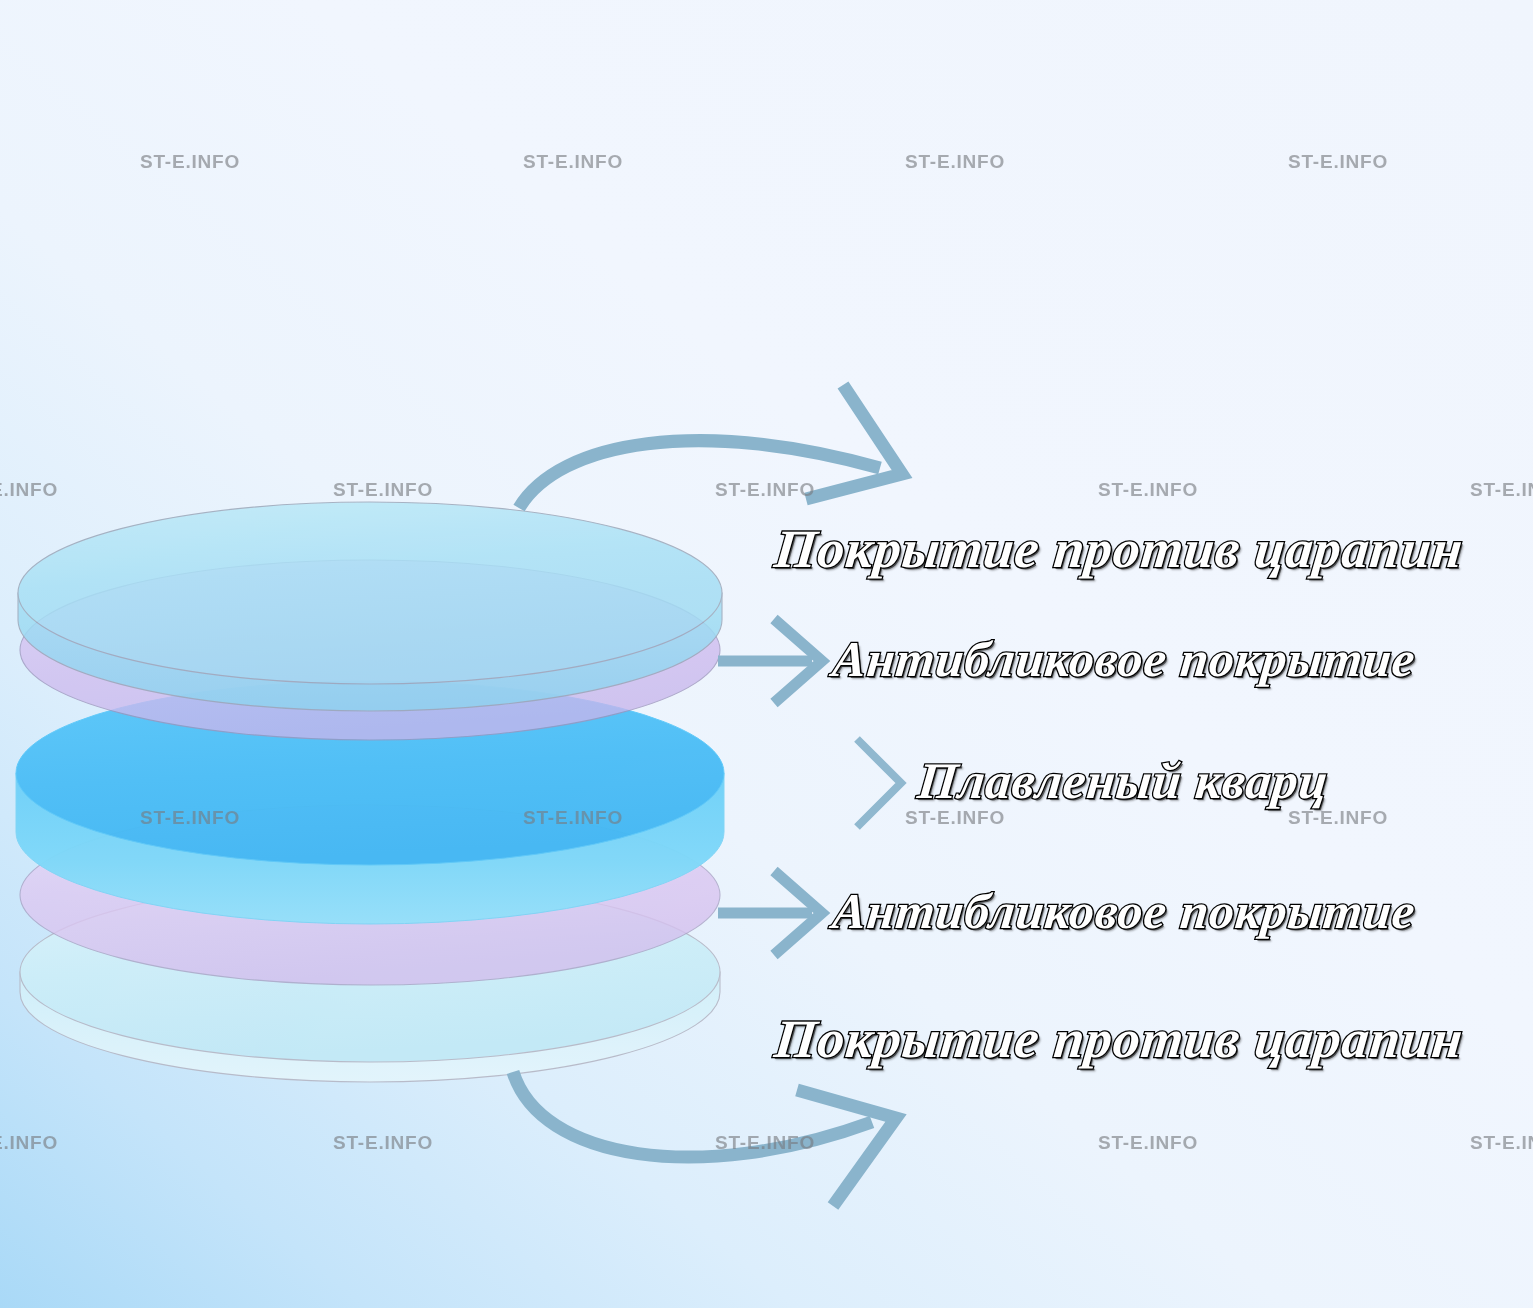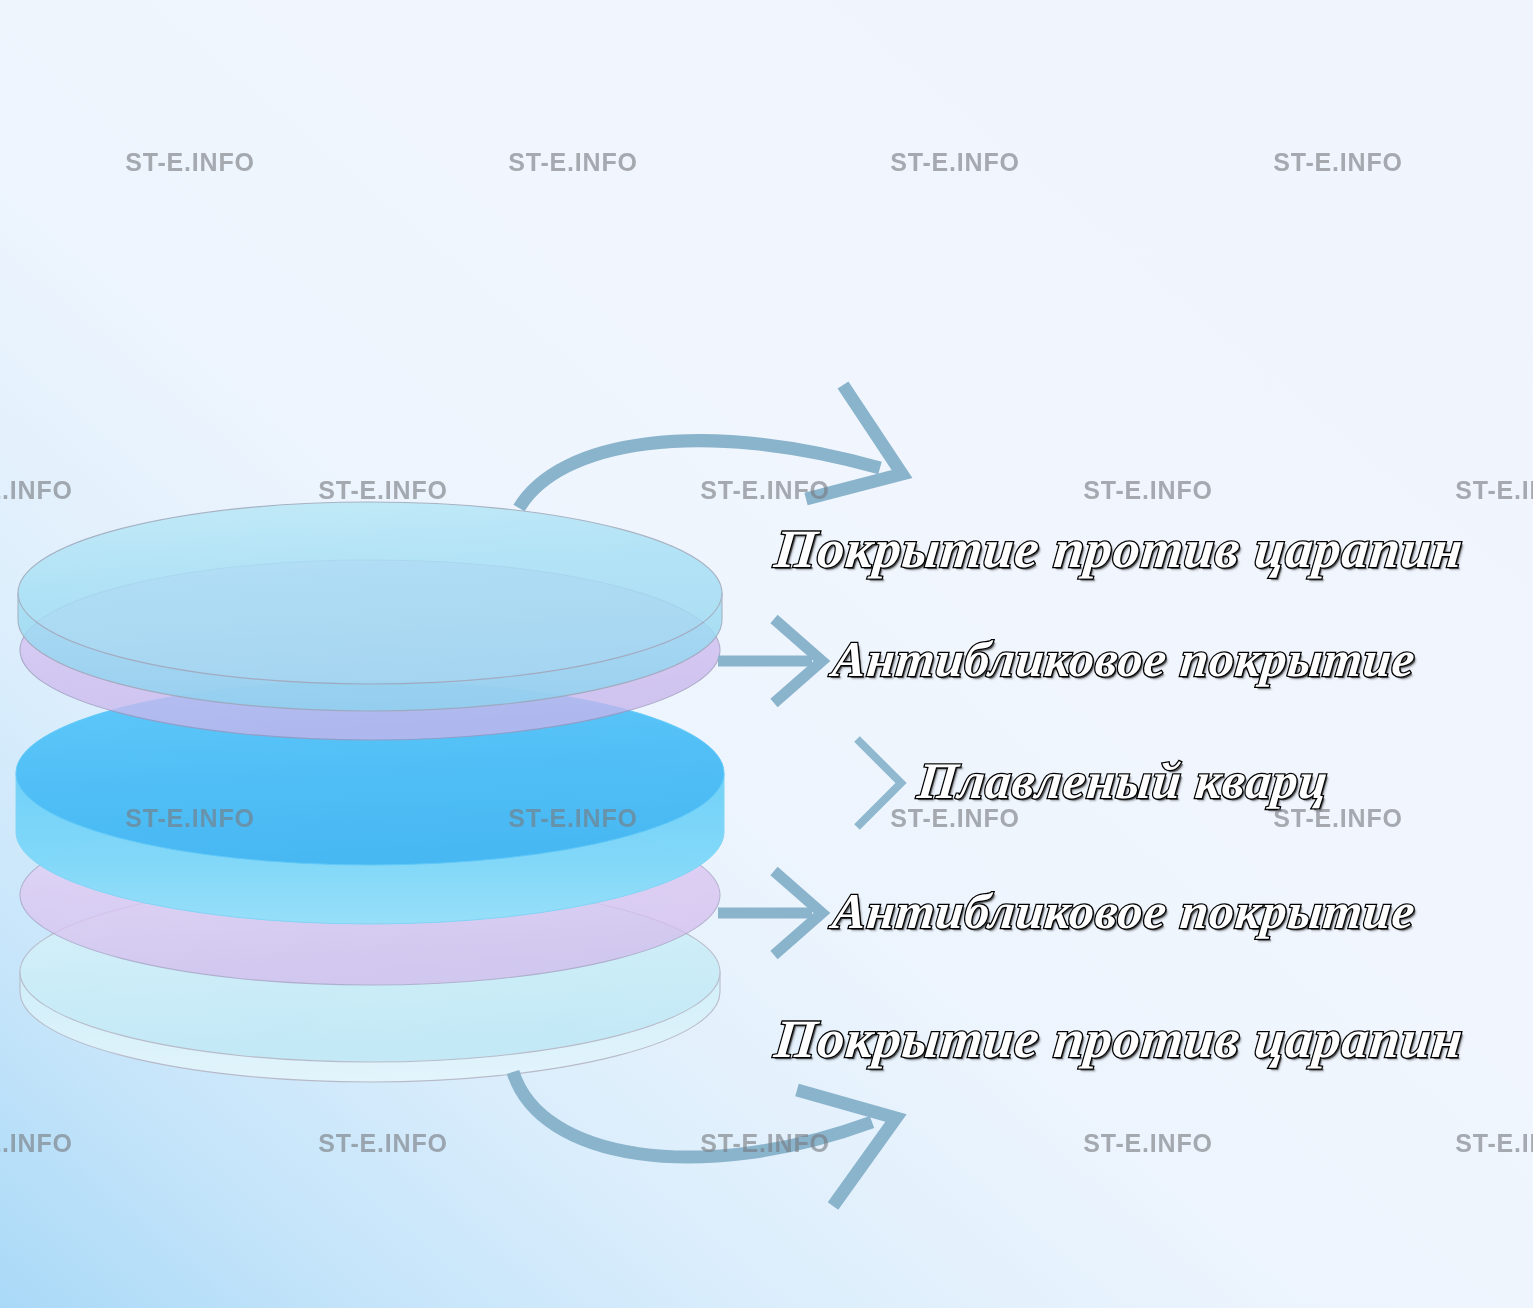--- a/index.html
+++ b/index.html
@@ -28,21 +28,21 @@
   .wm-layer {
     position: absolute;
     inset: 0;
     pointer-events: none;
     z-index: 40;
   }
   .wm {
     position: absolute;
     font-family: "Liberation Sans", sans-serif;
     font-weight: 700;
-    font-size: 25px;
+    font-size: 19px;
     letter-spacing: 0.8px;
     color: rgba(120,122,128,0.62);
     white-space: nowrap;
     transform: translate(-50%, -50%);
   }
 
   
   #discs {
     position: absolute;
     left: 0;

